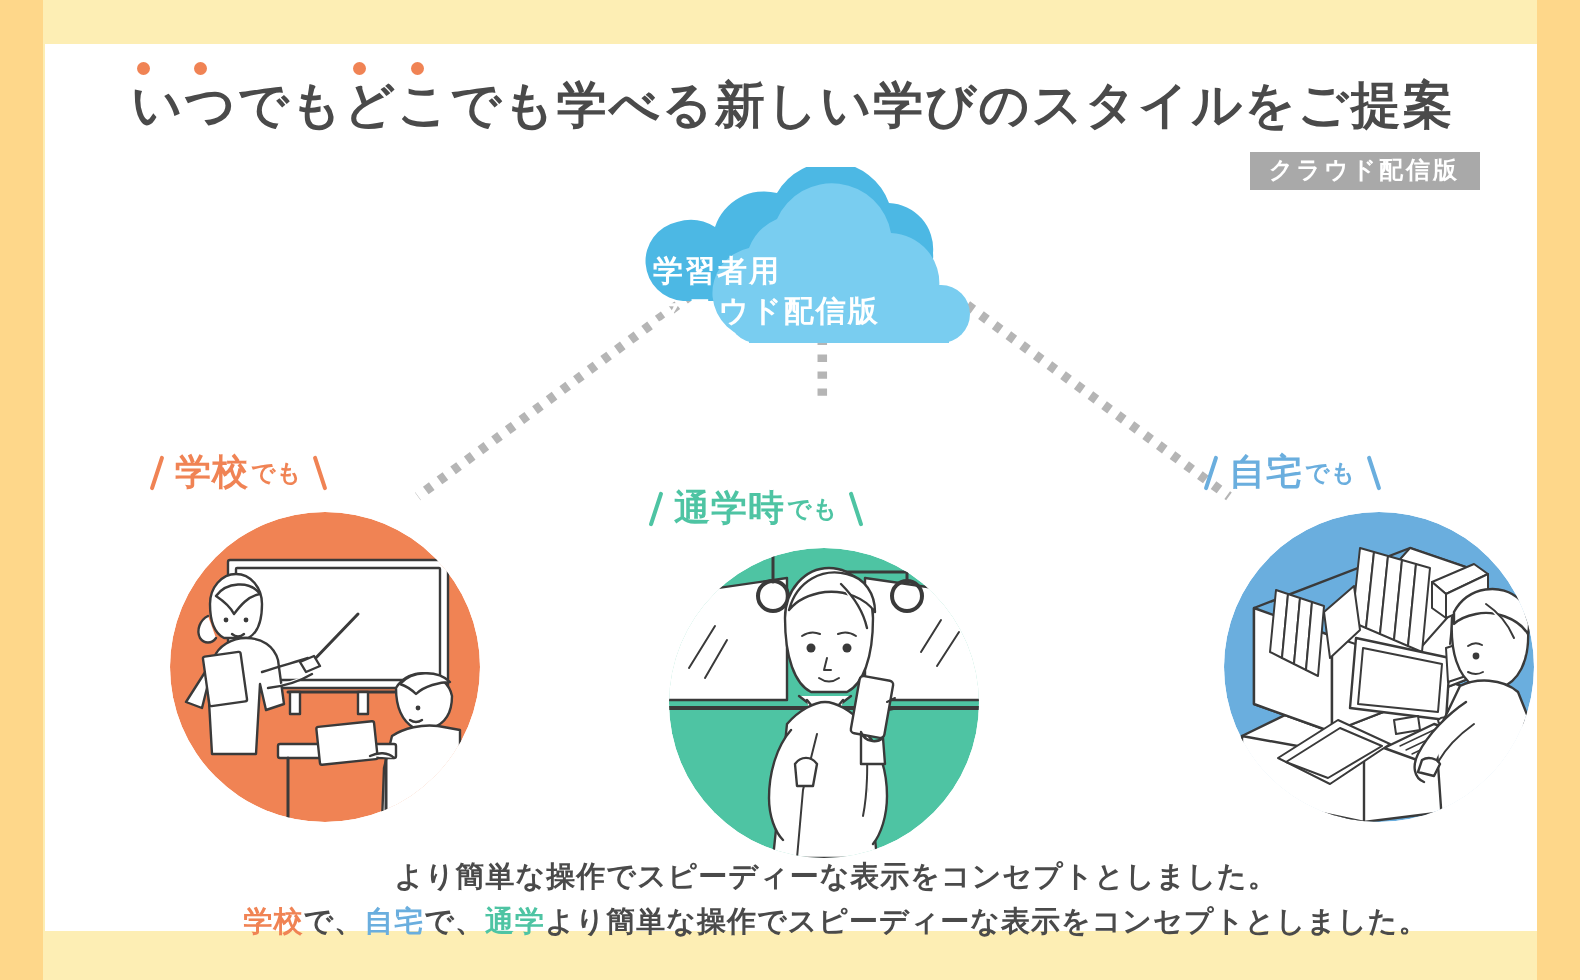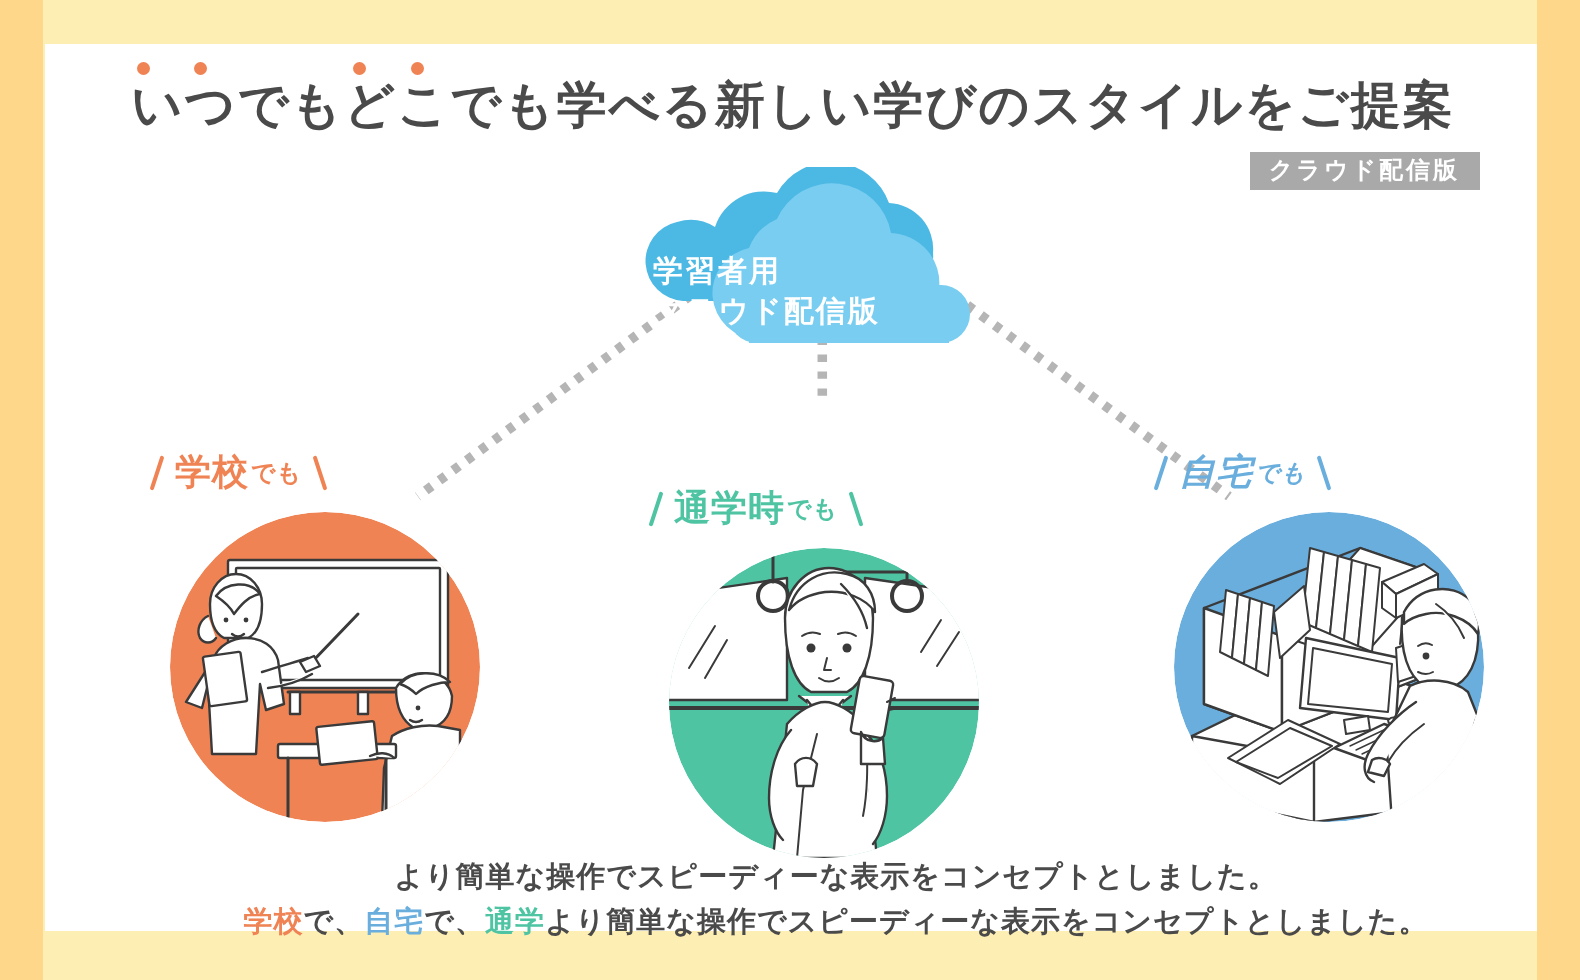--- a/index.html
+++ b/index.html
@@ -129,21 +129,21 @@
   }
 
   
   .scene {
     position: absolute;
     width: 340px;
     top: 404px;
   }
   .scene.school  { left: 110px; }
   .scene.commute { left: 609px; margin-top: 36px; }
-  .scene.home    { left: 1114px; font-style: italic; }
+  .scene.home    { left: 1164px; }
 
   .scene-label {
     position: relative;
     height: 54px;
     text-align: left;
     white-space: nowrap;
   }
   .scene-label .kanji {
     font-size: 36px;
     font-weight: 700;

